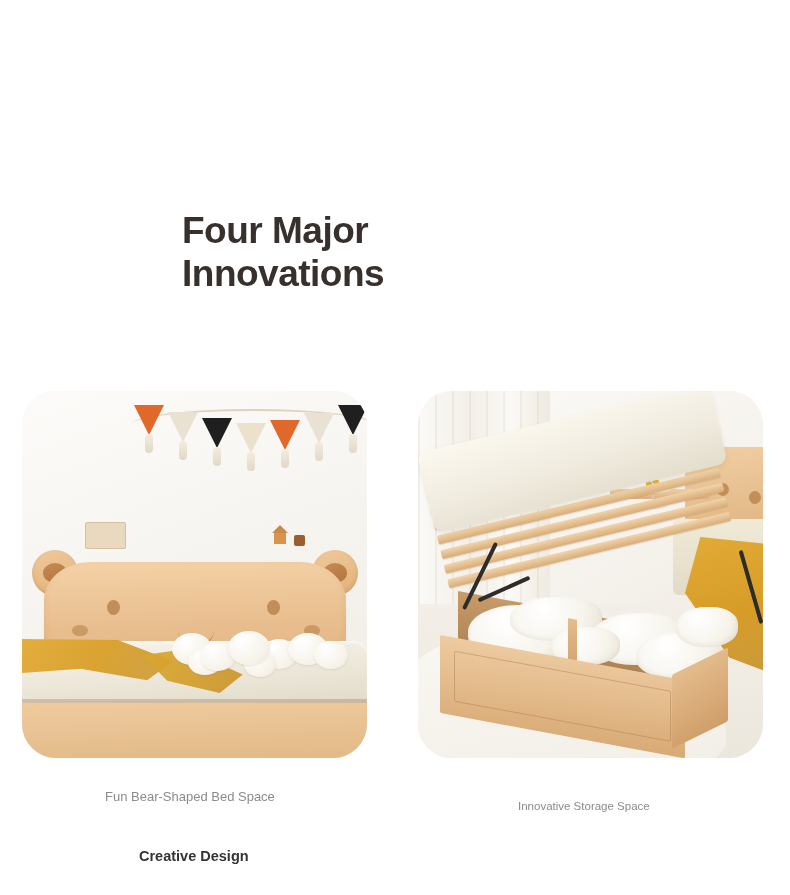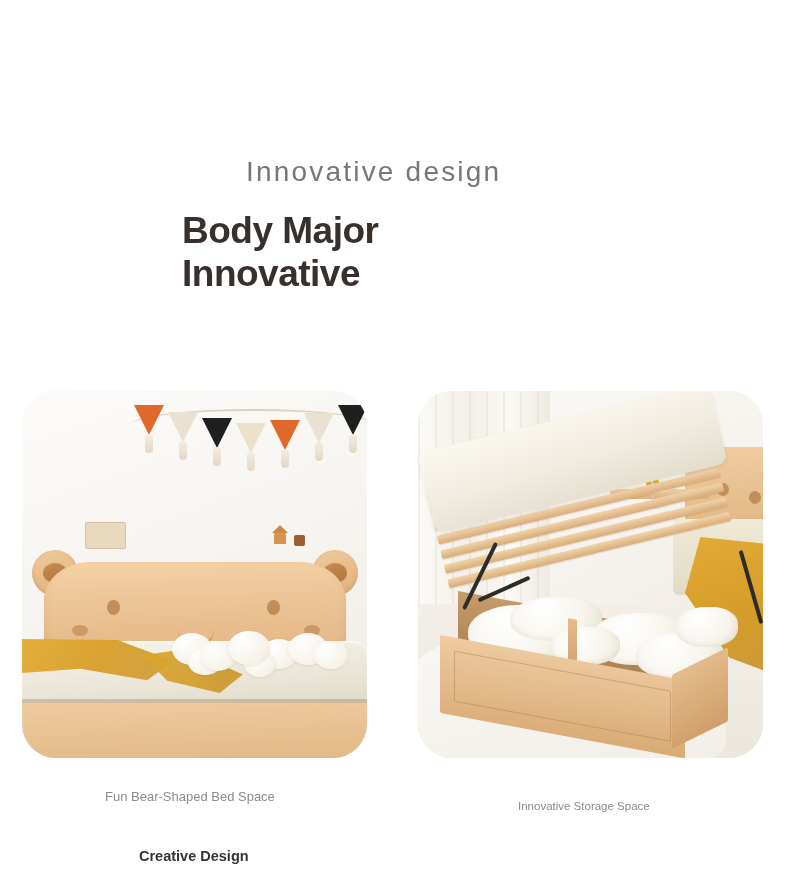--- a/index.html
+++ b/index.html
@@ -294,24 +294,23 @@
   .cap-l-sub   { left: 105px; top: 788px; font-size: 13px; line-height: 17px; }
   .cap-l-title { left: 139px; top: 847px; font-size: 14.5px; line-height: 19px; }
   .cap-r-sub   { left: 518px; top: 798px; font-size: 11.5px; line-height: 16px; }
   .cap-r-title { left: 512px; top: 838px; font-size: 17px;  line-height: 21px; }
 </style>
 </head>
 <body>
 
 <div class="page">
 
-  <div class="hdr-sub">Innovative design</div>
   <div class="hdr-title">
-    <span>Body Major</span>
-    <span>Innovative</span>
+    <span>Four Major</span>
+    <span>Innovations</span>
   </div>
 
   <div class="card card-left">
     <div class="scene">
       <div class="l-wall"></div>
       <div class="l-floorband"></div>
 
       <div class="bunting" id="bunting">
         <div class="string"></div>
       <div class="flag" style="left: 4px; top: 4px; border-top: 30px solid rgb(224, 104, 42);"></div>

